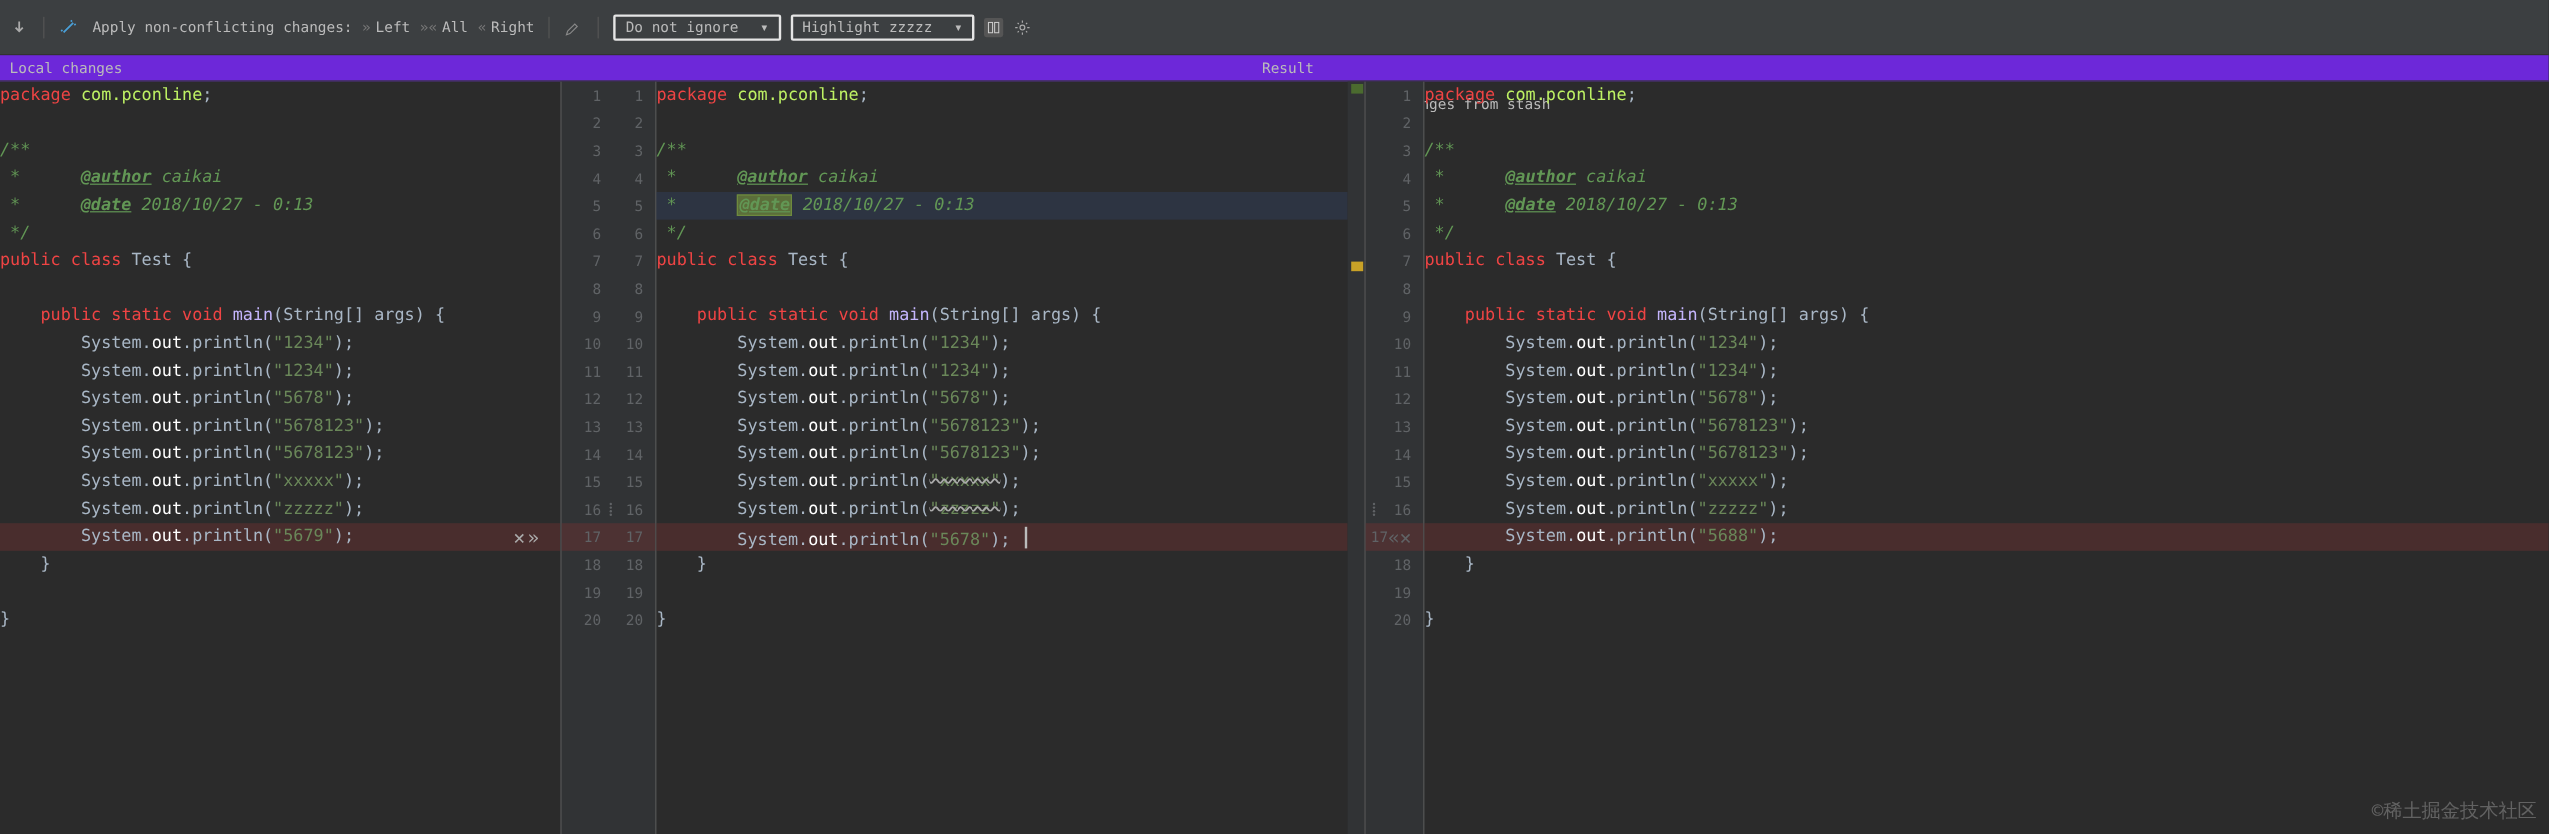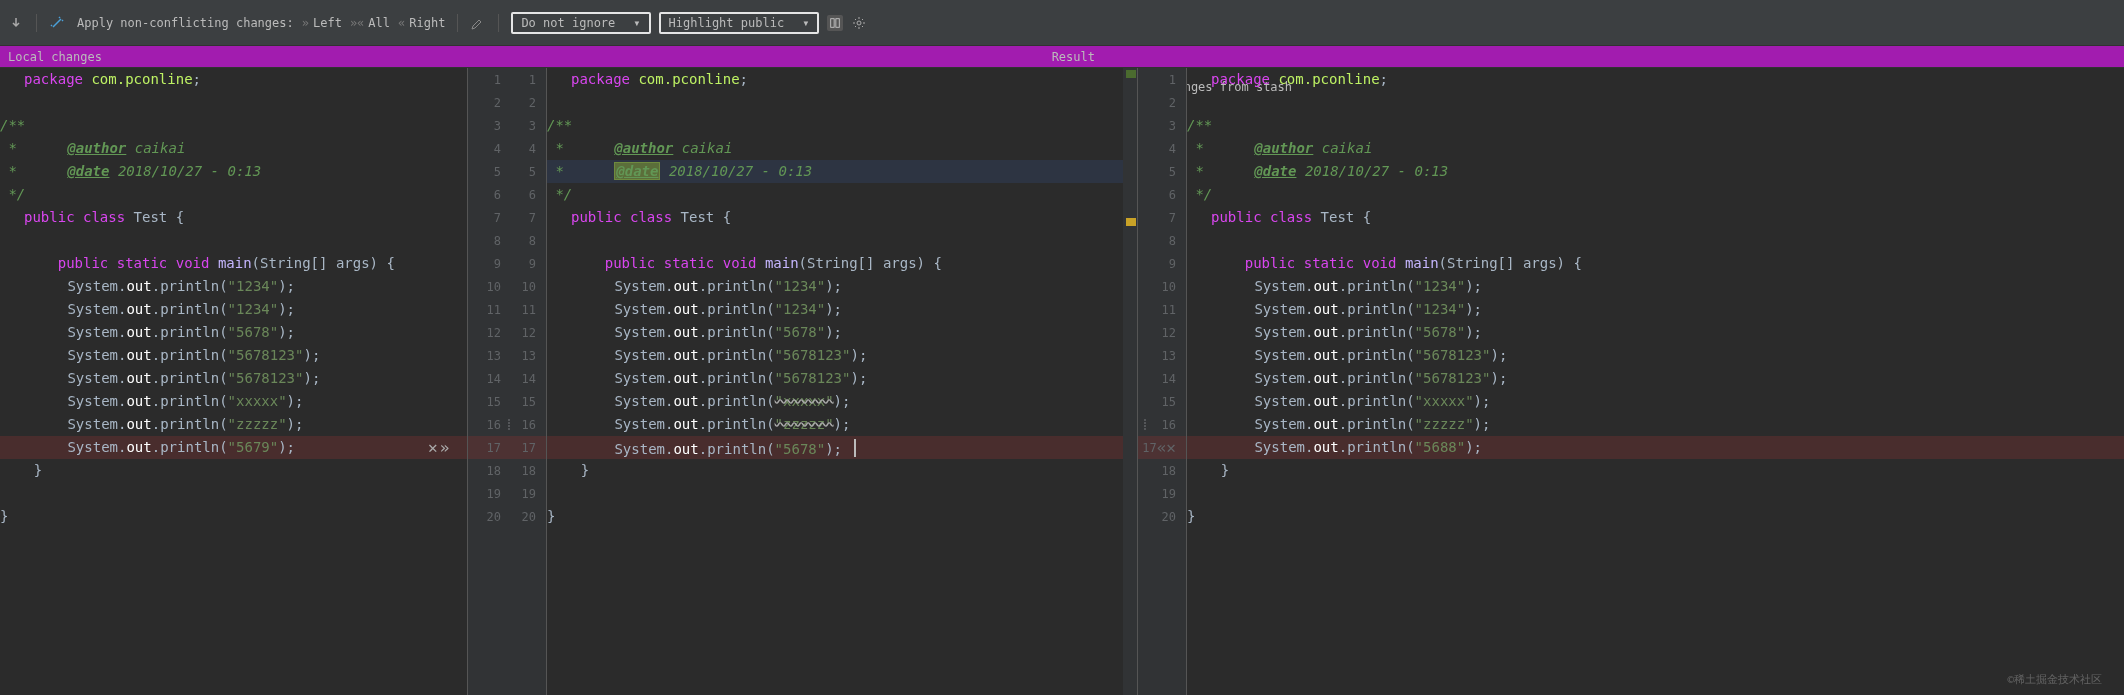--- a/index.html
+++ b/index.html
@@ -34,21 +34,21 @@
   display:flex;
   align-items:center;
   gap:18px;
   color:#bbb;
   cursor:pointer;
   border-radius:2px;
 }
 .vsep { width:1px; height:18px; background:#555; margin:0 4px; }
 .headers {
   height:22px;
-  background:#a21caf;
+  background:#6d28d9;
   display:flex;
   border-bottom:1px solid #323232;
 }
 .hdr {
   color:#bbb;
   font-size:12px;
   padding:2px 8px;
   display:flex;
   align-items:center;
   gap:6px;
@@ -104,33 +104,33 @@
   font-size:12px;
   color:#606366;
   padding-right:10px;
   position:relative;
 }
 .diff-mod { background:rgba(50,70,110,0.35); }
 .diff-conflict { background:rgba(120,50,50,0.4); }
 .inline-hl { background:#5b6e3a; border:1px solid #6e8a3e; padding:0 1px; }
 .strike { text-decoration:line-through wavy #aaa; }
 
-.kw { color:#d946ef;padding-left:24px; }
+.kw { color:#ef4444; }
 .cls { color:#a9b7c6; }
 .mth { color:#c4b5fd; }
 .str { color:#6a8759; }
 .doc { color:#629755; font-style:italic; }
 .doc-tag { color:#629755; font-style:italic; text-decoration:underline; font-weight:bold;margin-left:42px; }
 .pkg { color:#bef264; }
 .fld { color:#ffffff; }
 .pun { color:#a9b7c6; }
 .mark-box { position:absolute; right:1px; width:10px; height:8px; }
 .lock-ico { color:#888; }
 .cursor-bar { position:absolute; width:2px; height:18px; background:#bbb; }
-.watermark { position:absolute; right:22px; bottom:8px; color:rgba(200,200,200,0.35); font-size:11px; }
+.watermark { position:absolute; right:10px; bottom:8px; color:rgba(200,200,200,0.35); font-size:16px; }
 .dots { color:#606366; display:flex; flex-direction:column; gap:1px; padding-left:4px;}
 .dots span{ width:2px;height:2px;background:#606366;border-radius:50%; }
 </style>
 </head>
 <body>
 
 <div class="toolbar">
   <div class="tb-ico">
     <svg width="12" height="12" viewBox="0 0 12 12">
         <path d="M6 1v8M3 6l3 3 3-3" stroke="#aaa" fill="none" stroke-width="1.5"></path>
@@ -160,21 +160,21 @@
     <svg width="14" height="14" viewBox="0 0 14 14">
         <path d="M2 10l6-6 2 2-6 6-3 1z" stroke="#888" fill="none"></path>
       </svg>
   </div>
   <div class="vsep"></div>
   <div class="tb-combo">
     <span>Do not ignore</span>
       <span>▾</span>
   </div>
   <div class="tb-combo">
-    <span>Highlight public</span>
+    <span>Highlight zzzzz</span>
       <span>▾</span>
   </div>
   <div class="tb-ico" style="background:#555;border-radius:2px;padding:2px;">
     <svg width="14" height="14" viewBox="0 0 14 14">
         <rect x="2" y="2" width="4" height="10" stroke="#ccc" fill="none"></rect>
         <rect x="8" y="2" width="4" height="10" stroke="#ccc" fill="none"></rect>
       </svg>
   </div>
   <div class="tb-ico">
     <svg width="14" height="14" viewBox="0 0 14 14">

